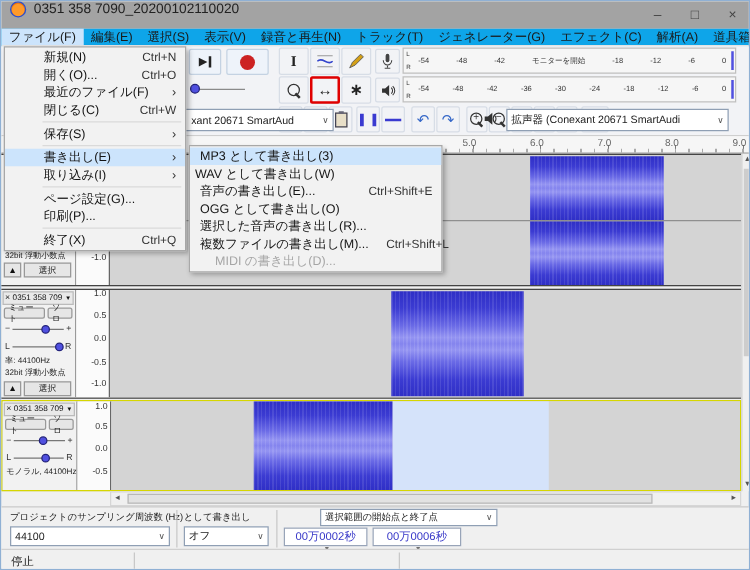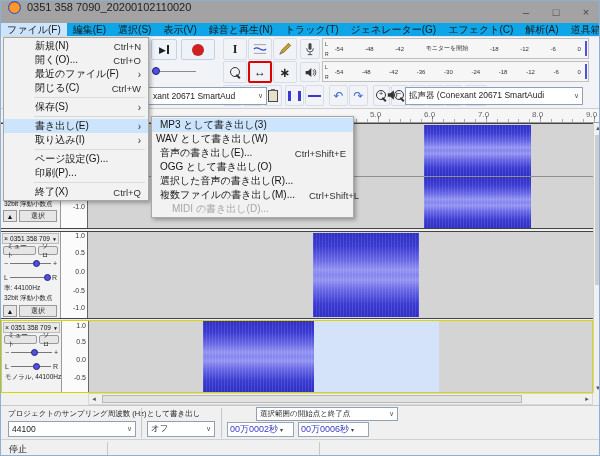--- a/index.html
+++ b/index.html
@@ -89,21 +89,21 @@
   .vscroll .ar{position:absolute;left:0;width:8px;height:10px;font-size:6px;color:#555;text-align:center;line-height:10px;}
   .vthumb{position:absolute;left:1px;top:12px;width:6px;height:150px;background:#cdcdcd;}
   .hscroll{left:87px;top:392px;width:505px;height:12px;background:#f0f0f0;border:1px solid #d6d6d6;}
   .hscroll .ar{position:absolute;top:0;width:10px;height:10px;font-size:7px;color:#555;text-align:center;line-height:10px;}
   .hthumb{position:absolute;left:13px;top:1px;width:420px;height:8px;background:#e2e2e2;border:1px solid #b8b8b8;}
   
   .selbar{left:0;top:404px;width:600px;height:34px;background:#f0f0f0;border-top:1px solid #c9c9c9;}
   .sblabel{position:absolute;font-size:7.5px;color:#222;white-space:nowrap;}
   .sbdivider{position:absolute;top:2px;width:1px;height:30px;background:#c8c8c8;}
   .timefield{position:absolute;height:15px;background:#fff;border:1px solid #98a4b8;display:flex;align-items:center;
-             font-size:9px;color:#3838c8;padding:0 2px;white-space:nowrap;}
+             font-size:9px;color:#3838c8;padding:0 2px;white-space:nowrap;flex-direction:column;}
   .timefield .caret{font-size:6px;color:#444;margin-left:2px;}
   
   .statusbar{left:0;top:438px;width:600px;height:18px;background:#f0f0f0;border-top:1px solid #d0d0d0;font-size:9px;}
   .statusdiv{position:absolute;top:2px;width:1px;height:14px;background:#c8c8c8;}
   
   .menu{position:absolute;background:#f2f2f2;border:1px solid #a8a8a8;box-shadow:2px 2px 4px rgba(0,0,0,.3);z-index:50;padding:1px 0;}
   .mrow{height:14px;display:flex;align-items:center;padding:0 7px 0 31px;font-size:10px;white-space:nowrap;color:#151515;}
   .mrow.hl{background:#cce4fc;}
   .mrow.dis{color:#a6a6a6;}
   .mrow .sc{margin-left:auto;font-size:9.5px;color:#333;padding-left:14px;}

